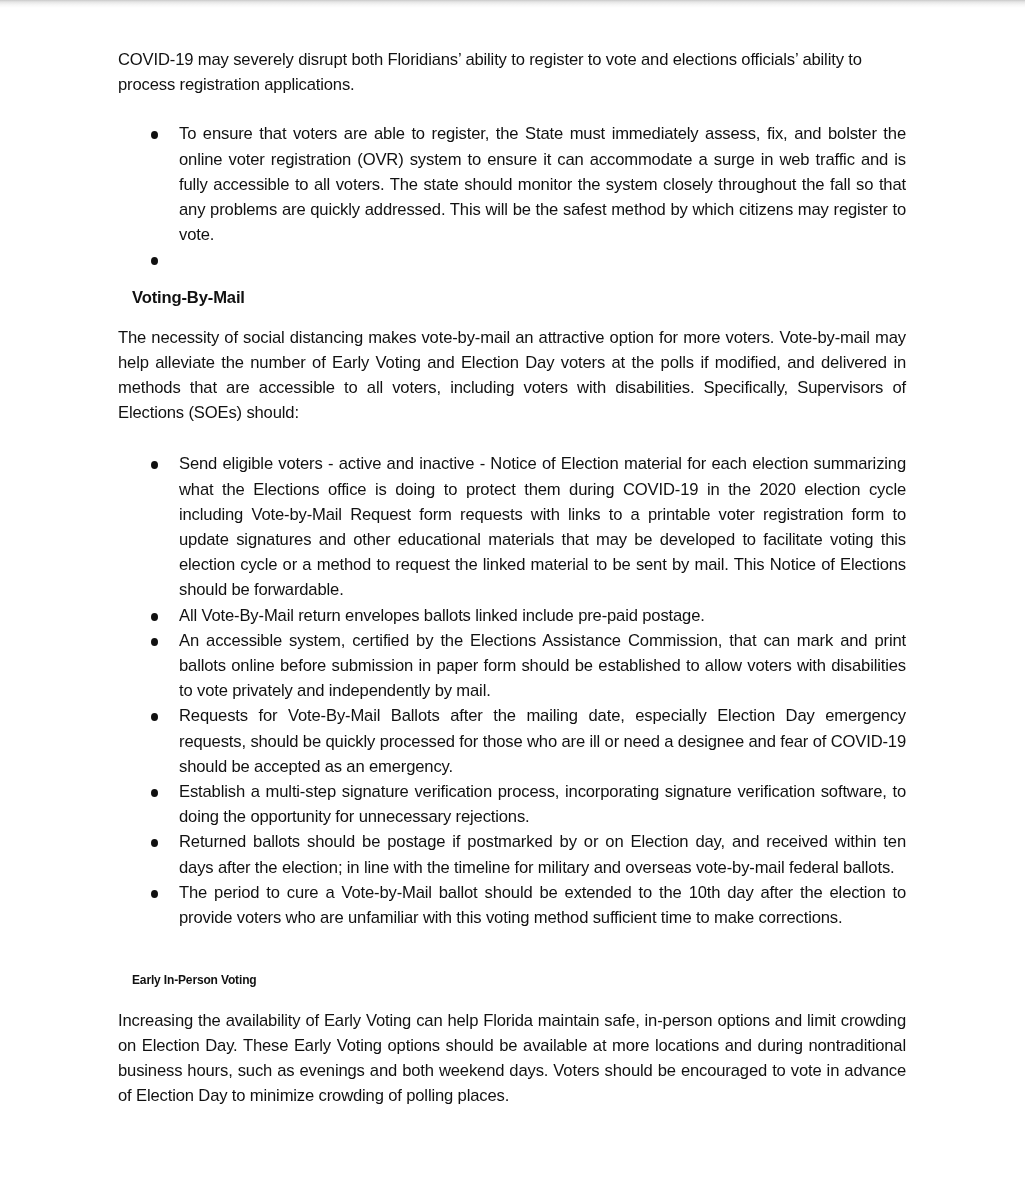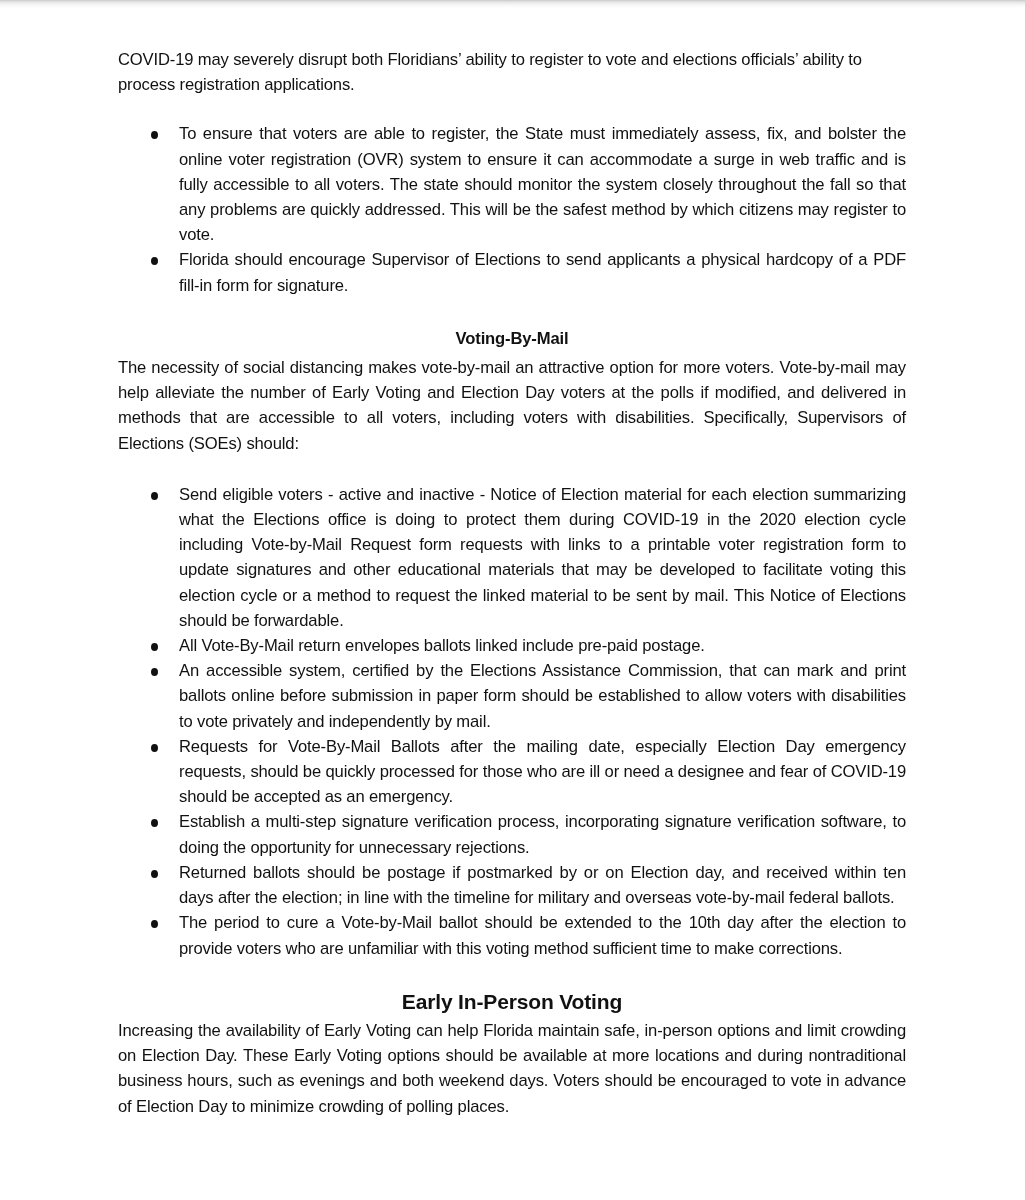--- a/index.html
+++ b/index.html
@@ -31,22 +31,21 @@
       letter-spacing: -0.15px;
     }
     p {
       margin: 0;
     }
     .justify {
       text-align: justify;
     }
     .section-heading {
       font-weight: bold;
-      margin: 4px;
-      text-align: center;
+      margin: 14px;
     }
     ul.bullets {
       list-style: none;
       margin: 0;
       padding: 0;
     }
     ul.bullets li {
       position: relative;
       padding-left: 61px;
       text-align: justify;
@@ -75,21 +74,20 @@
 
   <div class="gap-after-intro"></div>
 
   <ul class="bullets">
     <li>
       <span class="bullet"></span>
       <span>To ensure that voters are able to register, the State must immediately assess, fix, and bolster the online voter registration (OVR) system to ensure it can accommodate a surge in web traffic and is fully accessible to all voters. The state should monitor the system closely throughout the fall so that any problems are quickly addressed. This will be the safest method by which citizens may register to vote.</span>
     </li>
     <li>
       <span class="bullet"></span>
-      <span>Florida should encourage Supervisor of Elections to send applicants a physical hardcopy of a PDF fill-in form for signature.</span>
     </li>
   </ul>
 
   <div class="gap-before-heading"></div>
 
   <h2 class="section-heading" style="font-size:16.6px;line-height:25.2px;">Voting-By-Mail</h2>
   <p class="justify">The necessity of social distancing makes vote-by-mail an attractive option for more voters. Vote-by-mail may help alleviate the number of Early Voting and Election Day voters at the polls if modified, and delivered in methods that are accessible to all voters, including voters with disabilities. Specifically, Supervisors of Elections (SOEs) should:</p>
 
   <div class="gap-after-para"></div>
 
@@ -119,16 +117,16 @@
       <span>Returned ballots should be postage if postmarked by or on Election day, and received within ten days after the election; in line with the timeline for military and overseas vote-by-mail federal ballots.</span>
     </li>
     <li>
       <span class="bullet"></span>
       <span>The period to cure a Vote-by-Mail ballot should be extended to the 10th day after the election to provide voters who are unfamiliar with this voting method sufficient time to make corrections.</span>
     </li>
   </ul>
 
   <div class="gap-before-heading"></div>
 
-  <h2 class="section-heading" style="font-size:21px;line-height:25.2px;">Early In-Person Voting</h2>
+  <h2 class="section-heading" style="font-size:12px;line-height:25.2px;">Early In-Person Voting</h2>
   <p class="justify">Increasing the availability of Early Voting can help Florida maintain safe, in-person options and limit crowding on Election Day. These Early Voting options should be available at more locations and during nontraditional business hours, such as evenings and both weekend days. Voters should be encouraged to vote in advance of Election Day to minimize crowding of polling places.</p>
 
 </div>
 
 </body></html>

